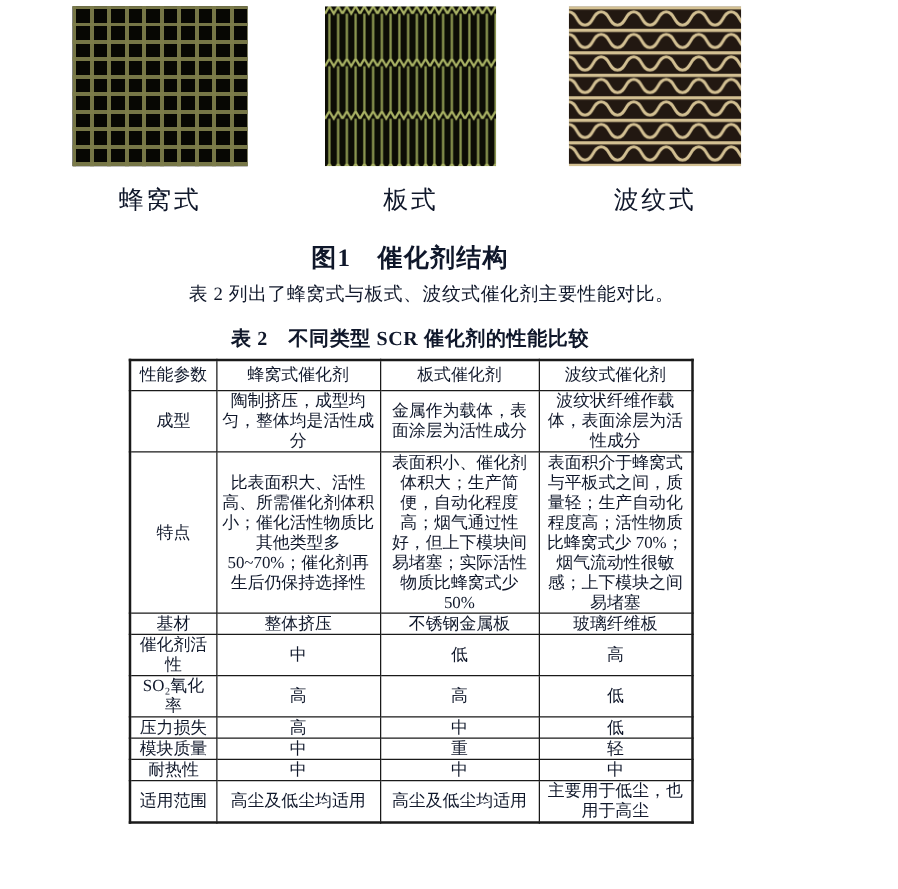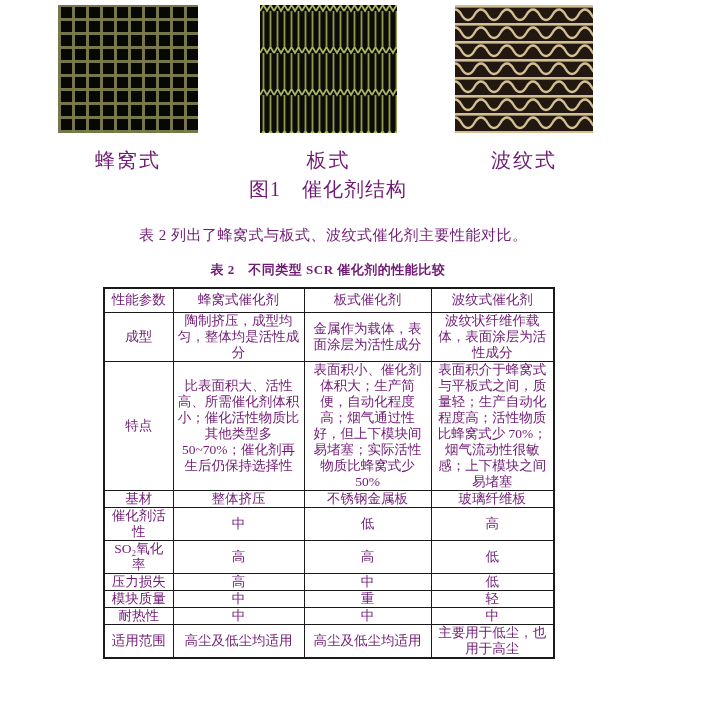--- a/index.html
+++ b/index.html
@@ -1,38 +1,38 @@
 <!DOCTYPE html>
 <html><head>
 <meta charset="utf-8">
 <style>
   html,body{margin:0;padding:0;background:#ffffff;}
   .page{
     position:relative;width:718px;height:711px;background:#ffffff;overflow:hidden;
-    font-family:"Liberation Serif","DejaVu Serif",serif;color:#701a75;
+    font-family:"Liberation Serif","DejaVu Serif",serif;color:#0f172a;
   }
   .fig-img{position:absolute;top:5px;height:128px;}
   .fig-img svg{display:block;}
   #img-honeycomb{left:58px;width:140px;
     background-color:#070703;
     background-image:
       repeating-linear-gradient(0deg, rgba(124,124,74,.95) 0 3px, transparent 3px 14px),
       repeating-linear-gradient(90deg, rgba(124,124,74,.95) 0 3px, transparent 3px 14px);
   }
   #img-plate{left:260px;width:137px;}
   #img-corrugated{left:455px;width:138px;}
   .fig-label{position:absolute;top:149px;font-size:20px;letter-spacing:2px;text-align:center;line-height:23px;}
   #label-1{left:58px;width:140px;}
   #label-2{left:260px;width:137px;}
   #label-3{left:455px;width:138px;}
-  .fig-caption{position:absolute;top:176px;left:83px;width:490px;text-align:center;
-    font-weight:normal;font-size:20px;letter-spacing:1px;}
-  .body-par{position:absolute;top:226px;left:139px;width:560px;font-size:15px;letter-spacing:.5px;}
+  .fig-caption{position:absolute;top:193px;left:83px;width:490px;text-align:center;
+    font-weight:bold;font-size:20px;letter-spacing:1px;}
+  .body-par{position:absolute;top:226px;left:151px;width:560px;font-size:15px;letter-spacing:.5px;}
   .table-title{position:absolute;top:261px;left:103px;width:450px;text-align:center;
-    font-weight:bold;font-size:13px;letter-spacing:.5px;}
+    font-weight:bold;font-size:16px;letter-spacing:.5px;}
   table.perf{
     position:absolute;top:287px;left:103px;width:450px;
     border-collapse:collapse;table-layout:fixed;
     font-size:13.5px;line-height:16px;
   }
   table.perf{border:2px solid #1a1a1a;}
   table.perf th,table.perf td{
     border:1px solid #1a1a1a;padding:0 3px;text-align:center;vertical-align:middle;
     font-weight:normal;overflow:hidden;
   }

